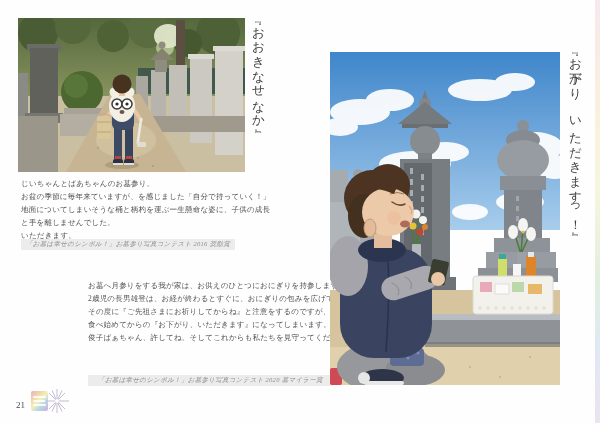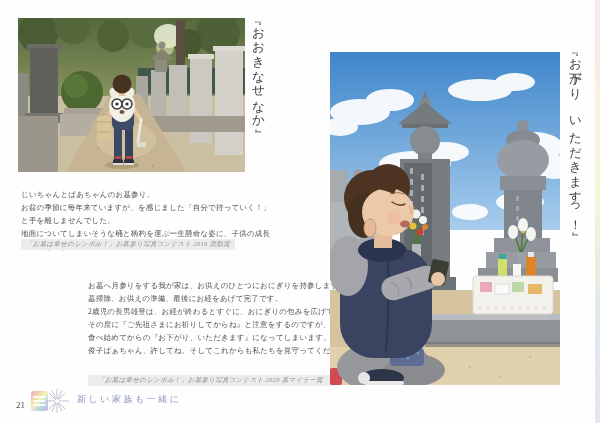--- a/index.html
+++ b/index.html
@@ -113,33 +113,32 @@
       <circle cx="99" cy="86" r="1.6" fill="#2e2c28"></circle>
         <circle cx="109" cy="86" r="1.6" fill="#2e2c28"></circle>
       <ellipse cx="104" cy="94" rx="2.5" ry="2" fill="#6b5648"></ellipse>
       <rect x="101" y="73" width="6" height="5" fill="#e9c6a6"></rect>
       <circle cx="104" cy="66" r="9.5" fill="#46321f"></circle>
     </svg>
   </div>
 
   <div class="vcap" style="left:252px;top:17px;height:126px;">『おおきなせなか』</div>
 
-  <div class="para" style="left:21px;top:188px;width:232px;">
+  <div class="para" style="left:21px;top:177px;width:232px;">
     <div class="line">じいちゃんとばあちゃんのお墓参り。</div>
     <div class="line">お盆の季節に毎年来ていますが、を感じました「自分で持っていく！」</div>
+    <div class="line">地面についてしまいそうな桶と柄杓を運ぶ一生懸命な姿に、子供の成長</div>
     <div class="line">と手を離しませんでした。</div>
-    <div class="line">地面についてしまいそうな桶と柄杓を運ぶ一生懸命な姿に、子供の成長</div>
     <div class="line">いただきます。</div>
   </div>
 
   <div class="award" style="left:21px;top:239px;width:214px;height:11px;">「お墓は幸せのシンボル！」お墓参り写真コンテスト 2016 奨励賞</div>
 
   <div class="para" style="left:88px;top:279px;width:250px;">
     <div class="line">お墓へ月参りをする我が家は、お供えのひとつにおにぎりを持参します。</div>
-    <div class="line">墓掃除、お供えの準備、最後にお経をあげて完了です。</div>
     <div class="line">2歳児の長男雄登は、お経が終わるとすぐに、おにぎりの包みを広げてその場</div>
     <div class="line">その度に『ご先祖さまにお祈りしてからね』と注意をするのですが、毎度、</div>
     <div class="line">食べ始めてからの『お下がり、いただきます』になってしまいます。</div>
     <div class="line">俊子ばぁちゃん、許してね。そしてこれからも私たちを見守ってくださいね。</div>
   </div>
 
   <div class="award" style="left:88px;top:375px;width:245px;height:11px;">「お墓は幸せのシンボル！」お墓参り写真コンテスト 2020 墓マイラー賞</div>
 
   <div class="photo" style="left:330px;top:52px;width:230px;height:333px;">
     <svg width="230" height="333" viewBox="0 0 230 333">
@@ -311,15 +310,14 @@
         <line x1="13" y1="1" x2="13" y2="25"></line>
           <line x1="1" y1="13" x2="25" y2="13"></line>
         <line x1="5" y1="5" x2="21" y2="21"></line>
           <line x1="21" y1="5" x2="5" y2="21"></line>
         <line x1="8" y1="2.5" x2="18" y2="23.5"></line>
           <line x1="18" y1="2.5" x2="8" y2="23.5"></line>
       </g>
       <circle cx="13" cy="13" r="2" fill="#ffffff"></circle>
     </svg>
   </div>
-  <div class="tagline">新しい家族も一緒に</div>
 
 </div>
 
 </body></html>

